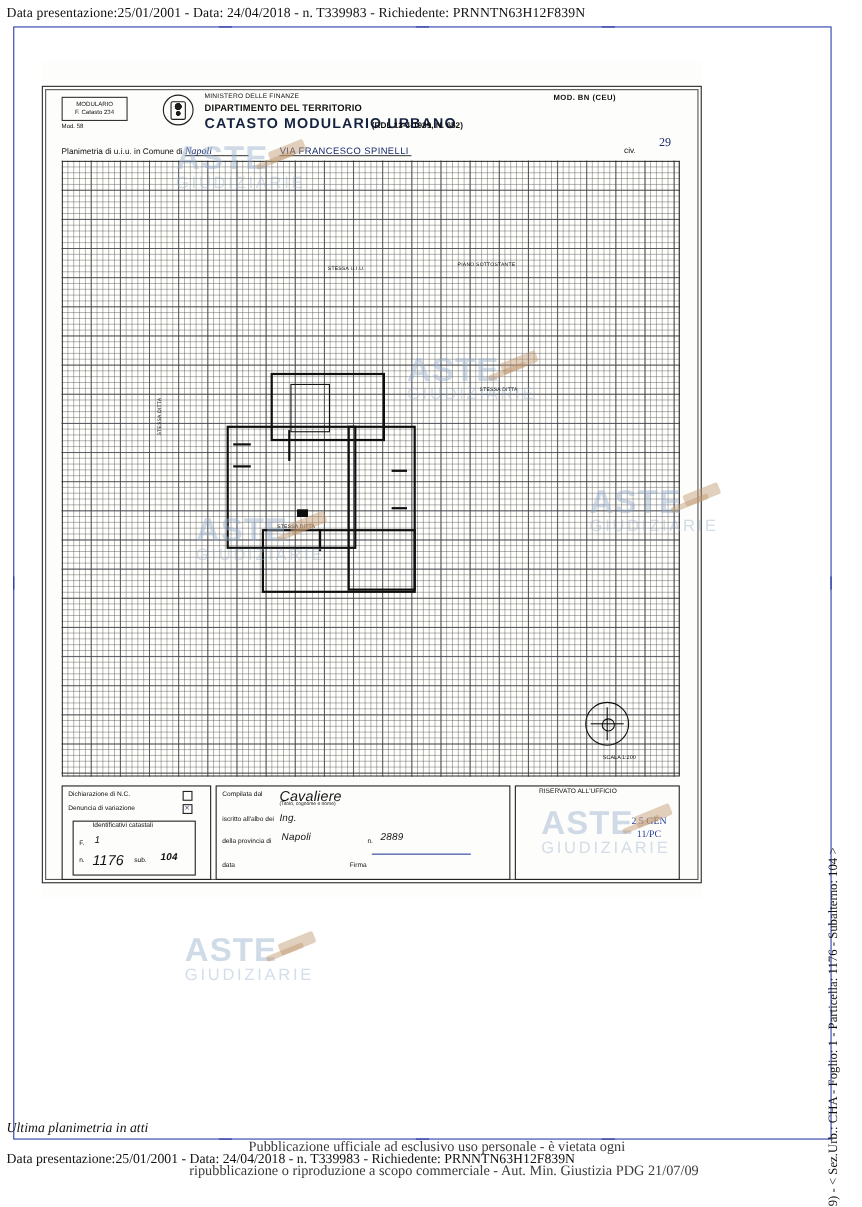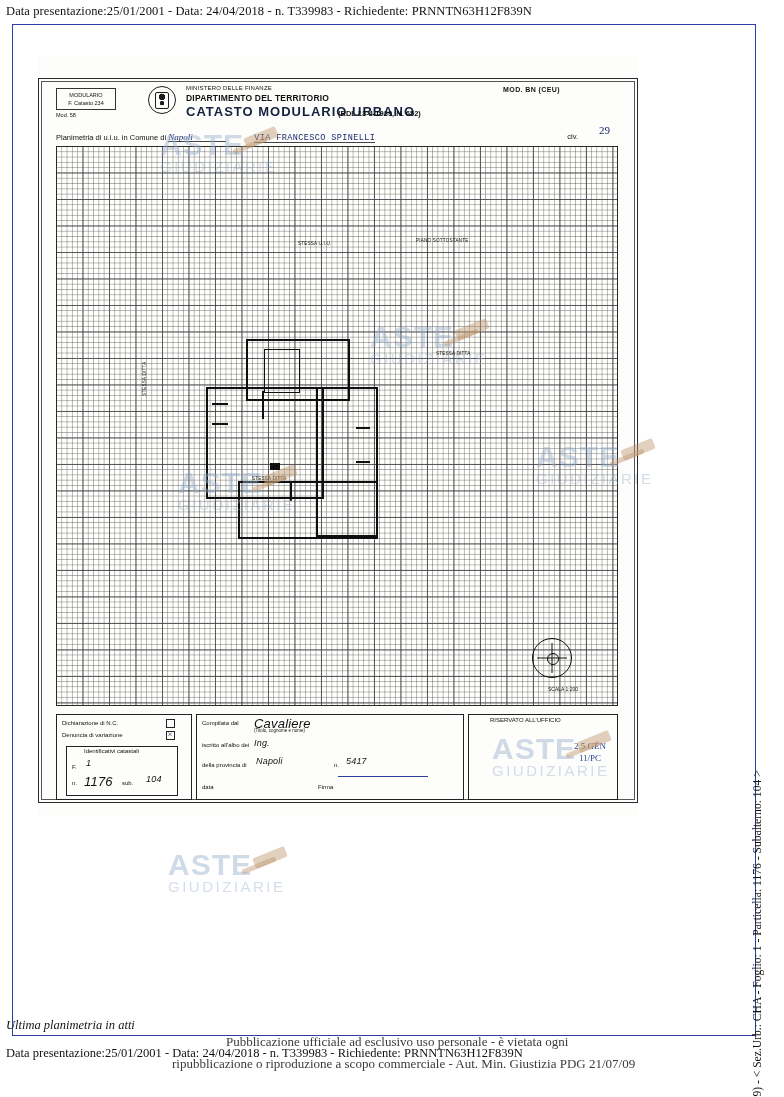--- a/index.html
+++ b/index.html
@@ -100,21 +100,21 @@
   }
 
   .hdr-min{position:absolute;left:148px;top:29px;font-size:6px;font-family:"Liberation Sans",sans-serif;letter-spacing:.2px;}
   .hdr-dip{position:absolute;left:148px;top:37px;font-size:8.5px;font-family:"Liberation Sans",sans-serif;font-weight:bold;letter-spacing:.2px;}
   .hdr-cat{position:absolute;left:148px;top:48px;font-size:13px;font-family:"Liberation Sans",sans-serif;font-weight:bold;letter-spacing:1px;color:#15223f;}
   .hdr-rdl{position:absolute;left:300px;top:53px;font-size:7.5px;font-family:"Liberation Sans",sans-serif;font-weight:bold;}
 
   .plan-line{position:absolute;left:18px;top:76px;font-size:7.5px;font-family:"Liberation Sans",sans-serif;}
   .ul{border-bottom:.6px solid #444;display:inline-block;min-width:58px;height:9px;}
   .hand{font-family:"Liberation Serif",serif;font-style:italic;color:#1a2a6e;font-size:9px;}
-  .hand-b{font-family:Liberation Mono, monospace;color:#1a2a6e;font-size:8.5px;letter-spacing:.4px;}
+  .hand-b{font-family:Liberation Sans, sans-serif;color:#1a2a6e;font-size:8.5px;letter-spacing:.4px;}
   .civ-lbl{position:absolute;right:60px;top:76px;font-size:7.5px;font-family:"Liberation Sans",sans-serif;}
   .civ-val{position:absolute;right:28px;top:68px;font-size:11px;color:#1a2a6e;font-family:"Liberation Serif",serif;}
 
   
   .grid{
     position:absolute;left:18px;top:90px;width:562px;height:560px;
     background-color:#fffef9;
     background-image:
       linear-gradient(to right, rgba(80,80,90,.45) .6px, transparent .6px),
       linear-gradient(to bottom, rgba(80,80,90,.45) .6px, transparent .6px),
@@ -283,31 +283,31 @@
     <div class="bb-lbl" style="left:24px;top:676px;">Denuncia di variazione</div>
     <div class="chk x" style="left:128px;top:675px;"></div>
 
     <div class="bbox" style="left:28px;top:690px;width:112px;height:50px;"></div>
     <div class="bb-lbl" style="left:46px;top:692px;">Identificativi catastali</div>
     <div class="bb-lbl" style="left:34px;top:708px;">F.</div>
     <div class="lbl hand" style="left:48px;top:702px;font-size:9px;">1</div>
     <div class="bb-lbl" style="left:34px;top:724px;">n.</div>
     <div class="lbl hand" style="left:46px;top:718px;font-size:13px;">1176</div>
     <div class="bb-lbl" style="left:84px;top:724px;">sub.</div>
-    <div class="lbl hand" style="left:108px;top:718px;font-size:9px;">104</div>
+    <div class="lbl hand" style="left:108px;top:718px;font-size:9px;font-weight:bold;">104</div>
 
     <div class="bb-lbl" style="left:164px;top:664px;">Compilata dal</div>
     <div class="lbl hand" style="left:216px;top:660px;font-size:13px;">Cavaliere</div>
     <div class="bb-lbl" style="left:216px;top:672px;font-size:4.5px;">(Titolo, cognome e nome)</div>
     <div class="bb-lbl" style="left:164px;top:686px;">iscritto all'albo dei</div>
     <div class="lbl hand" style="left:216px;top:682px;font-size:9px;">Ing.</div>
     <div class="bb-lbl" style="left:164px;top:706px;">della provincia di</div>
     <div class="lbl hand" style="left:218px;top:700px;font-size:9px;">Napoli</div>
     <div class="bb-lbl" style="left:296px;top:706px;">n.</div>
-    <div class="lbl hand" style="left:308px;top:700px;font-size:9px;">5417</div>
+    <div class="lbl hand" style="left:308px;top:700px;font-size:9px;">2889</div>
     <div class="bb-lbl" style="left:164px;top:728px;">data</div>
     <div class="bb-lbl" style="left:280px;top:728px;">Firma</div>
     <div class="lbl" style="left:300px;top:690px;width:90px;height:30px;border-bottom:1px solid #2a3f9c;"></div>
 
     <div class="bb-lbl" style="left:452px;top:661px;">RISERVATO ALL'UFFICIO</div>
     <div class="stamp">
       <div>2 5 GEN</div>
       <div>11/PC</div>
     </div>
   </div>

